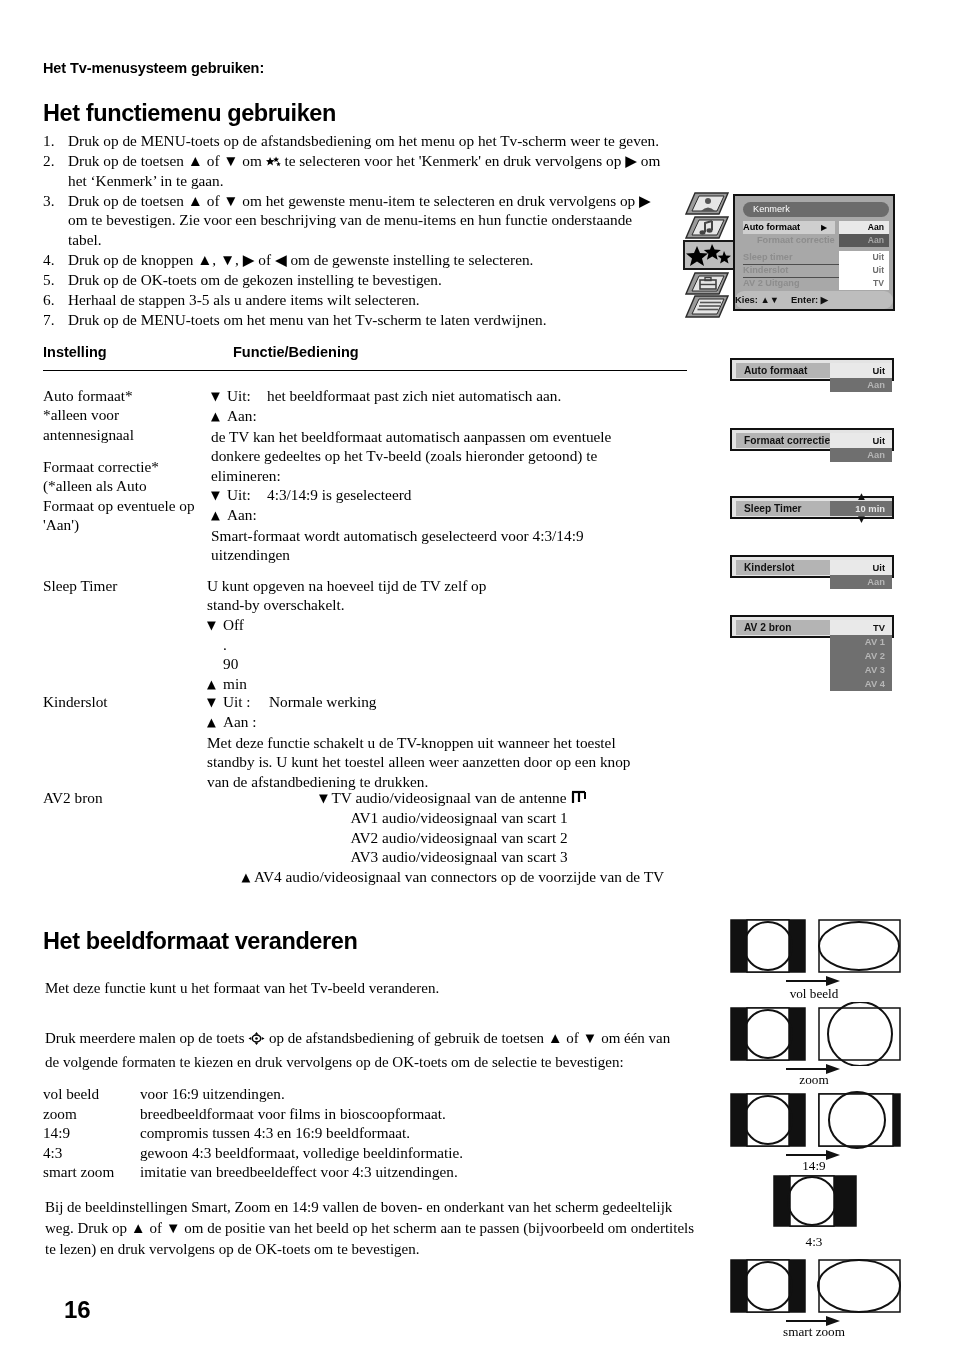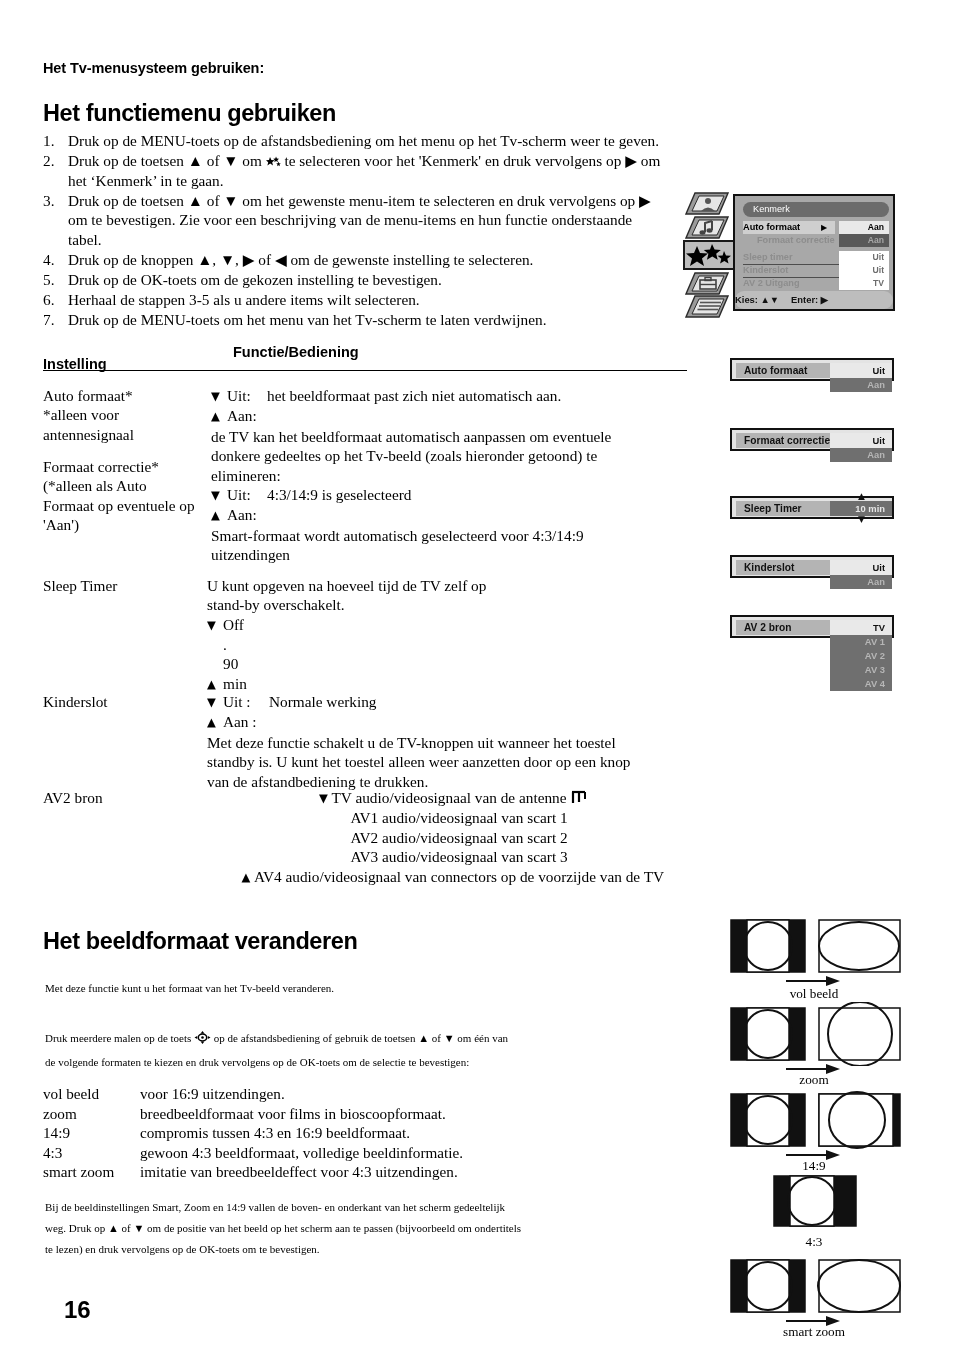--- a/index.html
+++ b/index.html
@@ -38,34 +38,34 @@
   
   .mini-star {
     display:inline-block; width:15px; height:12px; position:relative;
     vertical-align:-2px;
   }
   .mini-star svg { position:absolute; left:0; top:0; }
 
   
   .tbl { position:absolute; left:43px; top:344px; width:644px; }
   .tbl-head { font-family:"Liberation Sans", sans-serif; font-weight:bold; font-size:14.5px; position:relative; height:26px; }
-  .tbl-head .c1 { position:absolute; left:0; top:0;margin-top:12px; }
+  .tbl-head .c1 { position:absolute; left:0; top:0; }
   .tbl-head .c2 { position:absolute; left:190px; top:0; }
   .rule { border-bottom:1.6px solid #000; width:644px; }
 
   .row { position:relative; font-size:15.3px; line-height:19.4px; }
   .row .setting { position:absolute; left:0; top:0; width:185px; }
   .row .body { margin-left:168px; position:relative; }
   .opt { position:relative; padding-left:0; }
   .opt .tri { display:inline-block; width:16px; font-family:"DejaVu Sans", sans-serif; font-size:11.5px; vertical-align:1px; }
   .opt .lbl { display:inline-block; width:40px; }
   .opt .txt { display:inline-block; vertical-align:top; max-width:452px; }
 
   
-  .para { position:absolute; left:45px; font-size:11px; line-height:21px; width:672px; }
+  .para { position:absolute; left:45px; font-size:15px; line-height:21px; width:672px; }
   #p-intro { top:978px; }
   #p-druk   { top:1028px; }
   .fmt-list { position:absolute; left:43px; top:1084px; width:680px; font-size:15.2px; line-height:19.6px; }
   .fmt-list .r { position:relative; height:19.6px; }
   .fmt-list .k { position:absolute; left:0; }
   .fmt-list .v { position:absolute; left:97px; }
   #p-bij { top:1197px; }
 
   .pageno {
     position:absolute; left:64px; top:1296px;

